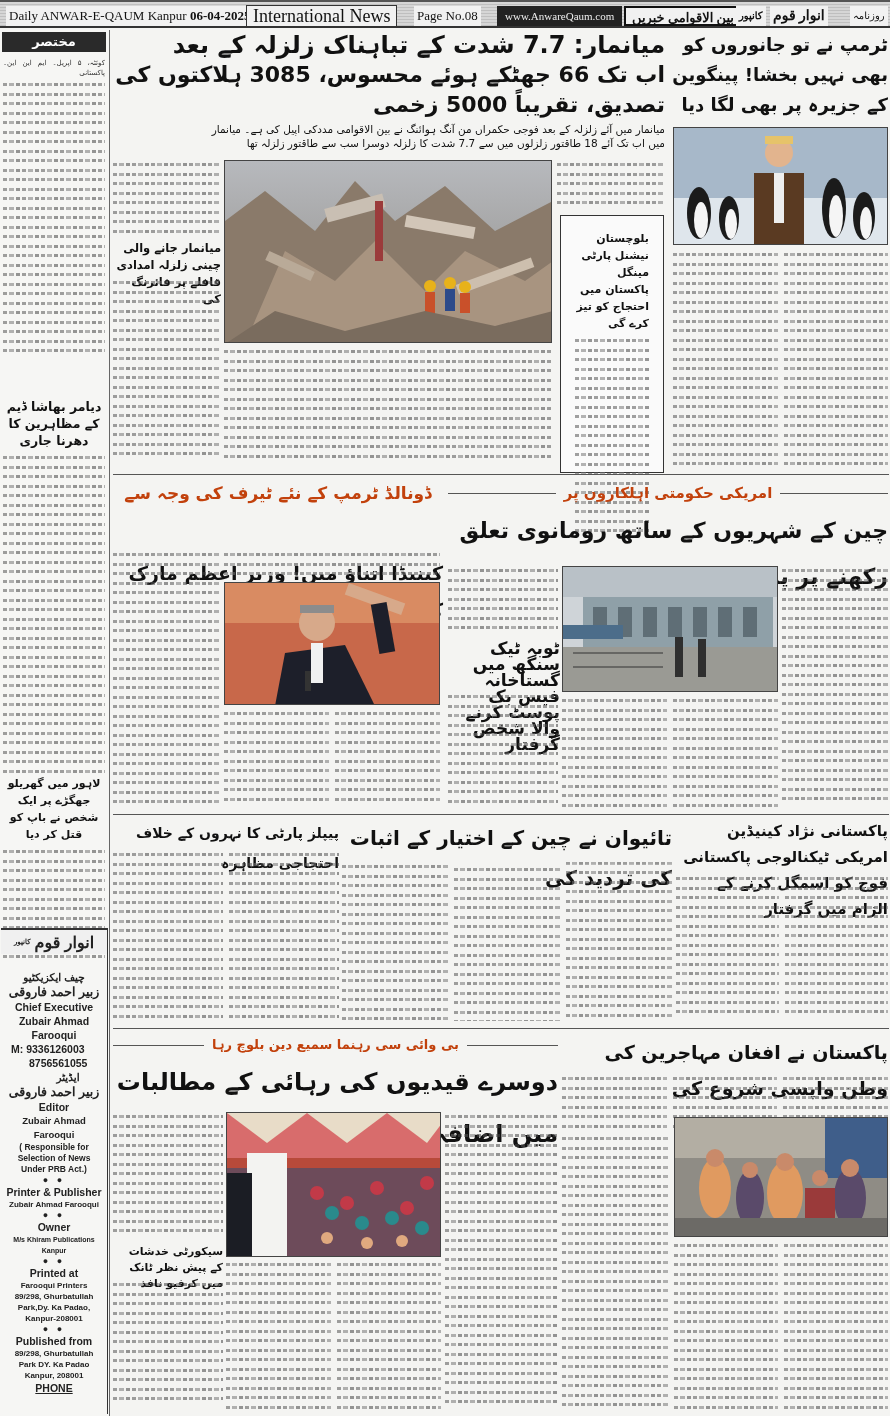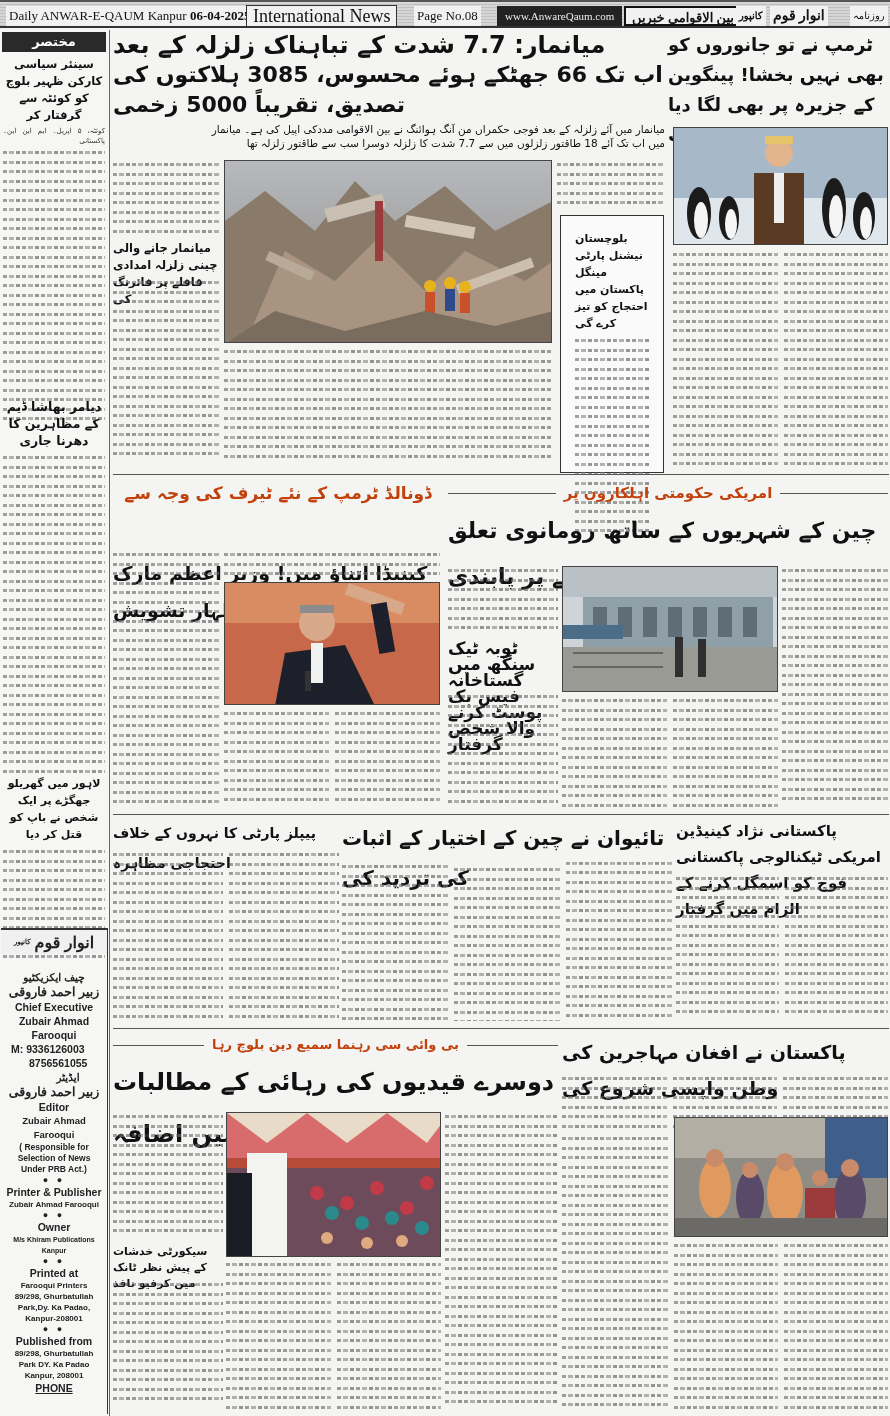--- a/index.html
+++ b/index.html
@@ -15,21 +15,21 @@
   .mh-urdu { direction: rtl; font-weight: bold; font-size: 14px; }
   .urdu { direction: rtl; text-align: right; }
   
   .leftcol { left: 0; top: 30px; width: 110px; height: 1386px; border-right: 1px solid #666; background: #f6f6f4; }
   .mukhtasar { left: 2px; top: 32px; width: 104px; height: 20px; background: #2a2a2a; color: #fff; font-weight: bold; font-size: 13px; text-align: center; line-height: 20px; }
   .brief-head { font-weight: bold; font-size: 11.5px; line-height: 17px; text-align: center; direction: rtl; }
   .body-text { font-size: 7px; line-height: 9.6px; color: #333; direction: rtl; text-align: justify; overflow: hidden; }
   .textblock { overflow: hidden; }
   .tline { height: 9.5px; margin-bottom: 0; position: relative; }
   .tline::before { content: ""; position: absolute; left: 0; right: 0; top: 3px; height: 3px; background: repeating-linear-gradient(90deg,#555 0 4px,transparent 4px 6px,#777 6px 11px,transparent 11px 13px,#444 13px 17px,transparent 17px 19px); opacity: .55; }
-  .headline { font-weight: bold; direction: rtl; text-align: left; color: #111; line-height: 1.15; }
+  .headline { font-weight: bold; direction: rtl; text-align: right; color: #111; line-height: 1.15; }
   .kicker { direction: rtl; text-align: center; font-size: 16px; font-weight: bold; color: #c2410c; }
   .hr { height: 1px; background: #555; }
   .photo { border: 1px solid #444; overflow: hidden; }
   .boxed { border: 1px solid #333; background: #fafafa; }
   .imprint { text-align: center; font-family: "Liberation Sans", sans-serif; font-weight: bold; color: #222; }
   .imprint .sm { font-size: 8px; line-height: 11px; }
   .imprint .md { font-size: 10.5px; line-height: 14px; }
   .imprint .lg { font-size: 12.5px; line-height: 16px; }
   .dots { font-size: 9px; line-height: 10px; letter-spacing: 3px; }
 </style>
@@ -47,21 +47,20 @@
   <div class="mh-item mh-urdu-section" style="left:624px;">بین الاقوامی خبریں</div>
   <div class="mh-item mh-urdu" style="left:736px; font-size:10px;">کانپور</div>
   <div class="mh-item mh-urdu" style="left:770px;">انوار قوم</div>
   <div class="mh-item mh-urdu" style="left:850px; font-size:10px; font-weight:normal;">روزنامہ</div>
 </div>
 
 <div class="abs leftcol"></div>
 <div class="abs mukhtasar">مختصر</div>
 
 <div class="abs" style="left:3px; top:56px; width:102px;">
-  <div class="brief-head">سینئر سیاسی کارکن ظہیر بلوچ کو کوئٹہ سے گرفتار کر</div>
   <div class="body-text" style="font-size:7px; line-height:10px; margin-top:2px;">کوئٹہ، ۵ اپریل۔ ایم این این۔ پاکستانی</div>
   <div class="textblock" style="height:280px; margin-top:2px;">
     <div class="tline"></div>
       <div class="tline"></div>
       <div class="tline"></div>
       <div class="tline"></div>
       <div class="tline"></div>
       <div class="tline"></div>
       <div class="tline"></div>
       <div class="tline"></div>

